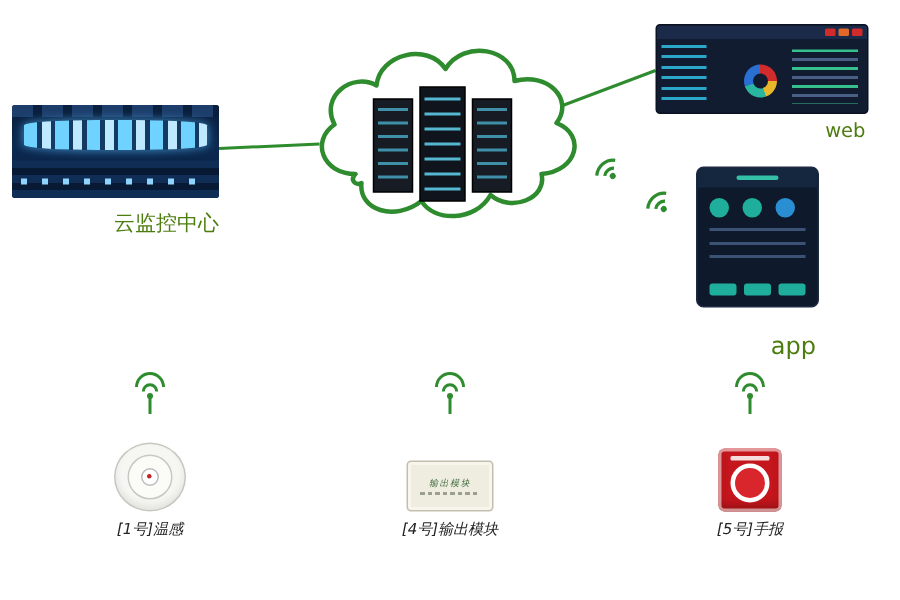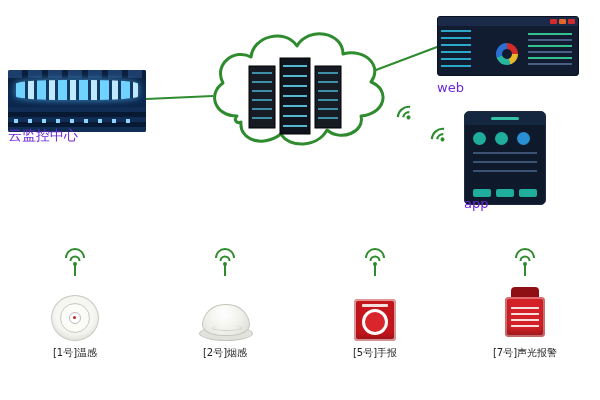--- a/index.html
+++ b/index.html
@@ -1,35 +1,35 @@
 <!DOCTYPE html>
 <html><head>
 <meta charset="utf-8">
 <style>
   html,body{margin:0;padding:0;background:#fff;font-family:"DejaVu Sans","Liberation Sans",sans-serif;}
   .canvas{position:relative;width:600px;height:400px;background:#fff;overflow:hidden;}
   .abs{position:absolute;}
-  .lbl{color:#6d28d9;text-align:left;}
+  .lbl{color:#4d7c0f;text-align:right;}
 
   
   .connectors{left:0;top:0;width:600px;height:400px;pointer-events:none;}
 
   
   .mc-img{left:8px;top:70px;width:138px;height:62px;border-radius:2px;overflow:hidden;
           background:linear-gradient(180deg,#0a1f3d 0%,#0c2a52 45%,#071a33 100%);}
   .mc-ceiling{position:absolute;left:0;top:0;width:100%;height:8px;
           background:repeating-linear-gradient(90deg,#1d3e6b 0 14px,#0a1f3d 14px 20px);}
   .mc-screens{position:absolute;left:6%;top:16%;width:88%;height:32%;border-radius:40%/18%;
           background:repeating-linear-gradient(90deg,#6fd2ff 0 9px,#123a63 9px 12px,#bfe9ff 12px 18px,#123a63 18px 21px);
           box-shadow:0 0 6px 1px rgba(90,190,255,.55);}
   .mc-desks{position:absolute;left:0;bottom:0;width:100%;height:40%;
           background:repeating-linear-gradient(180deg,#102e55 0 5px,#081a33 5px 10px);}
   .mc-desklights{position:absolute;left:4%;bottom:14%;width:92%;height:4px;
           background:repeating-linear-gradient(90deg,#8fd4ff 0 4px,transparent 4px 14px);}
-  .mc-label{left:8px;top:127px;width:138px;font-size:14px;}
+  .mc-label{left:8px;top:140px;width:138px;font-size:14px;}
 
   
   .cloud{left:193px;top:20px;width:204px;height:142px;}
 
   
   .web-node{left:437px;top:16px;width:140px;height:58px;background:#121c30;border-radius:3px;
             border:1px solid #0b1322;overflow:hidden;}
   .web-top{position:absolute;left:0;top:0;width:100%;height:9px;background:#1b2a49;}
   .web-alerts{position:absolute;right:3px;top:2px;display:flex;gap:2px;}
   .web-alerts i{display:block;width:7px;height:5px;background:#d22b2b;border-radius:1px;}
@@ -48,29 +48,29 @@
             border-radius:5px;overflow:hidden;}
   .app-head{position:absolute;left:0;top:0;width:100%;height:13px;background:#15273f;}
   .app-head i{position:absolute;left:26px;top:5px;width:28px;height:3px;background:#35c0a8;border-radius:2px;display:block;}
   .app-circles{position:absolute;left:8px;top:20px;width:64px;display:flex;gap:9px;}
   .app-circles i{display:block;width:13px;height:13px;border-radius:50%;background:#1fae9b;}
   .app-circles i:nth-child(3){background:#2a8fd2;}
   .app-rows{position:absolute;left:8px;top:40px;width:64px;height:26px;
             background:repeating-linear-gradient(180deg,#3b5275 0 2px,transparent 2px 9px);}
   .app-btns{position:absolute;left:8px;bottom:7px;width:64px;display:flex;gap:5px;}
   .app-btns i{display:block;width:18px;height:8px;border-radius:2px;background:#1fae9b;}
-  .app-label{left:464px;top:196px;width:80px;font-size:13px;}
+  .app-label{left:464px;top:221px;width:80px;font-size:16px;}
 
   
   .wifi{width:24px;height:24px;}
   .wifi1{left:392px;top:100px;transform:rotate(-40deg);}
   .wifi2{left:426px;top:122px;transform:rotate(-40deg);}
 
   
-  .device-row{left:0;top:248px;width:600px;display:flex;}
+  .device-row{left:0;top:248px;width:600px;display:flex;font-style:italic;}
   .dev-col{flex:1 1 0;display:flex;flex-direction:column;align-items:center;}
   .antenna{width:26px;height:29px;margin-bottom:6px;}
   .dev-slot{height:58px;display:flex;align-items:flex-end;justify-content:center;}
   .dev-label{margin-top:5px;font-size:10px;color:#222;text-align:center;white-space:nowrap;}
 
   
   .temp-sensor{width:46px;height:44px;border-radius:50%;background:#f6f6f2;border:1px solid #c7c7c0;
                display:flex;align-items:center;justify-content:center;box-shadow:inset 0 -3px 5px rgba(0,0,0,.08);}
   .temp-sensor .ring{width:28px;height:28px;border-radius:50%;border:1px solid #c9c9c2;background:#fbfbf8;
                display:flex;align-items:center;justify-content:center;}
@@ -227,66 +227,50 @@
       <div class="dev-slot">
         <div class="temp-sensor">
           <div class="ring">
               <div class="core"></div>
             </div>
         </div>
       </div>
       <div class="dev-label">[1号]温感</div>
     </div>
 
+
+
     <div class="dev-col">
       <svg class="antenna" viewBox="0 0 26 29">
         <path d="M4 10 A9 9 0 0 1 22 10" fill="none" stroke="#2e8b2e" stroke-width="2"></path>
         <path d="M8.5 13 A4.5 4.5 0 0 1 17.5 13" fill="none" stroke="#2e8b2e" stroke-width="2"></path>
         <circle cx="13" cy="16" r="2" fill="#2e8b2e"></circle>
         <line x1="13" y1="16" x2="13" y2="28" stroke="#2e8b2e" stroke-width="2"></line>
       </svg>
       <div class="dev-slot">
-        <div class="smoke-sensor">
-          <div class="smoke-base"></div>
-            <div class="smoke-dome"></div>
+        <div class="module">
+          <span class="mtext">输出模块</span>
+          <span class="mline"></span>
         </div>
       </div>
-      <div class="dev-label">[2号]烟感</div>
-    </div>
-
-
+      <div class="dev-label">[4号]输出模块</div>
+    </div>
 
     <div class="dev-col">
       <svg class="antenna" viewBox="0 0 26 29">
         <path d="M4 10 A9 9 0 0 1 22 10" fill="none" stroke="#2e8b2e" stroke-width="2"></path>
         <path d="M8.5 13 A4.5 4.5 0 0 1 17.5 13" fill="none" stroke="#2e8b2e" stroke-width="2"></path>
         <circle cx="13" cy="16" r="2" fill="#2e8b2e"></circle>
         <line x1="13" y1="16" x2="13" y2="28" stroke="#2e8b2e" stroke-width="2"></line>
       </svg>
       <div class="dev-slot">
         <div class="red-box">
           <div class="topline"></div>
             <div class="circle"></div>
         </div>
       </div>
       <div class="dev-label">[5号]手报</div>
     </div>
 
 
-    <div class="dev-col">
-      <svg class="antenna" viewBox="0 0 26 29">
-        <path d="M4 10 A9 9 0 0 1 22 10" fill="none" stroke="#2e8b2e" stroke-width="2"></path>
-        <path d="M8.5 13 A4.5 4.5 0 0 1 17.5 13" fill="none" stroke="#2e8b2e" stroke-width="2"></path>
-        <circle cx="13" cy="16" r="2" fill="#2e8b2e"></circle>
-        <line x1="13" y1="16" x2="13" y2="28" stroke="#2e8b2e" stroke-width="2"></line>
-      </svg>
-      <div class="dev-slot">
-        <div class="strobe">
-          <div class="strobe-cap"></div>
-            <div class="strobe-body"></div>
-            <div class="strobe-grill"></div>
-        </div>
-      </div>
-      <div class="dev-label">[7号]声光报警</div>
-    </div>
 
   </div>
 </div>
 
 </body></html>

